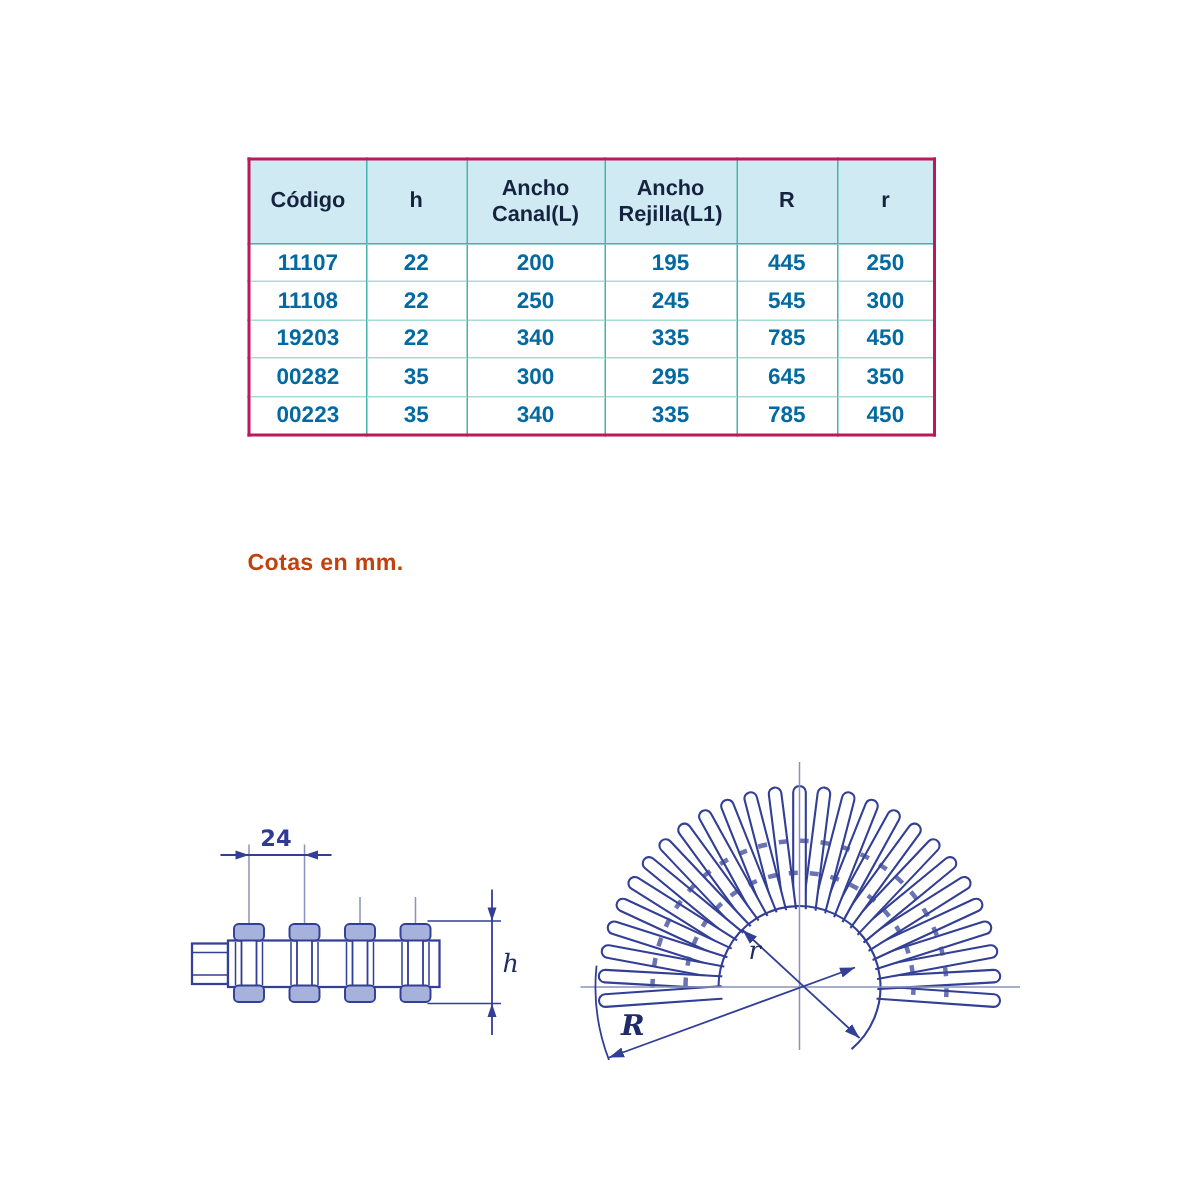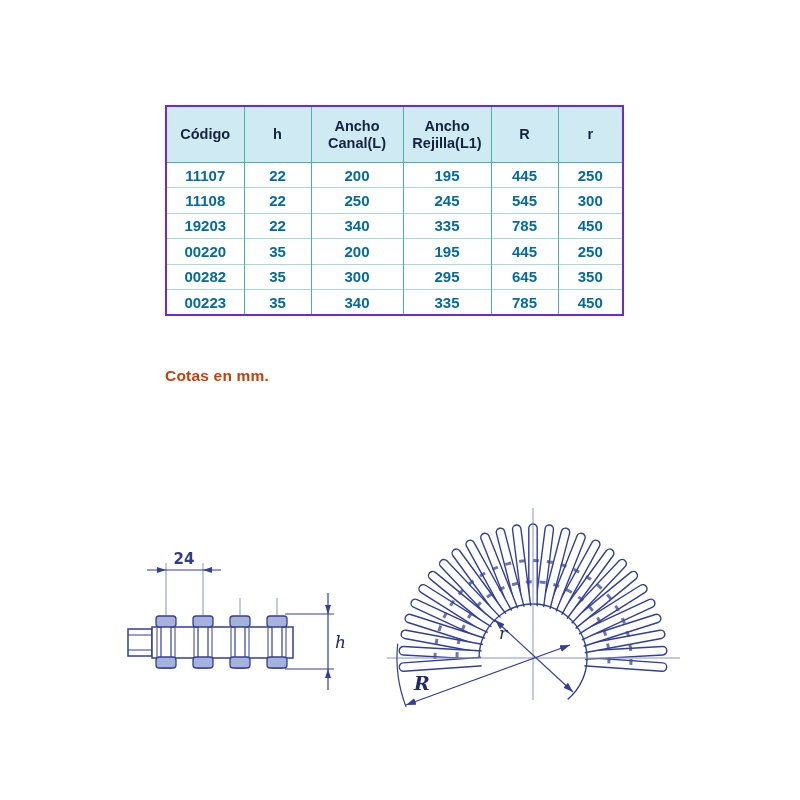--- a/index.html
+++ b/index.html
@@ -4,21 +4,21 @@
 <style>
   html,body { margin:0; padding:0; background:#fff; }
   .page {
     position:relative; width:800px; height:800px; background:#ffffff;
     font-family:"Liberation Sans", sans-serif; overflow:hidden;
   }
   
   .spec-table-wrap { position:absolute; left:165px; top:105px; }
   table.spec {
     border-collapse:collapse; table-layout:fixed; width:457px;
-    border:2px solid #6d28d9;
+    border:2px solid #be185d;
   }
   table.spec th {
     background:#cfeaf3; height:55px; text-align:center; vertical-align:middle;
     border-left:1.5px solid #47b2aa; border-bottom:1.5px solid #47b2aa;
     font-size:14.5px; font-weight:bold; color:#15233f; line-height:17px; padding:0 2px;
   }
   table.spec th:first-child, table.spec td:first-child { border-left:none; }
   table.spec td {
     height:24.4px; text-align:center; vertical-align:middle;
     border-left:1.5px solid #47b2aa; border-top:1px solid #a8dbd6;
@@ -93,28 +93,20 @@
             <td>545</td>
             <td>300</td>
         </tr>
         <tr>
           <td>19203</td>
             <td>22</td>
             <td>340</td>
             <td>335</td>
             <td>785</td>
             <td>450</td>
-        </tr>
-        <tr>
-          <td>00220</td>
-            <td>35</td>
-            <td>200</td>
-            <td>195</td>
-            <td>445</td>
-            <td>250</td>
         </tr>
         <tr>
           <td>00282</td>
             <td>35</td>
             <td>300</td>
             <td>295</td>
             <td>645</td>
             <td>350</td>
         </tr>
         <tr>

